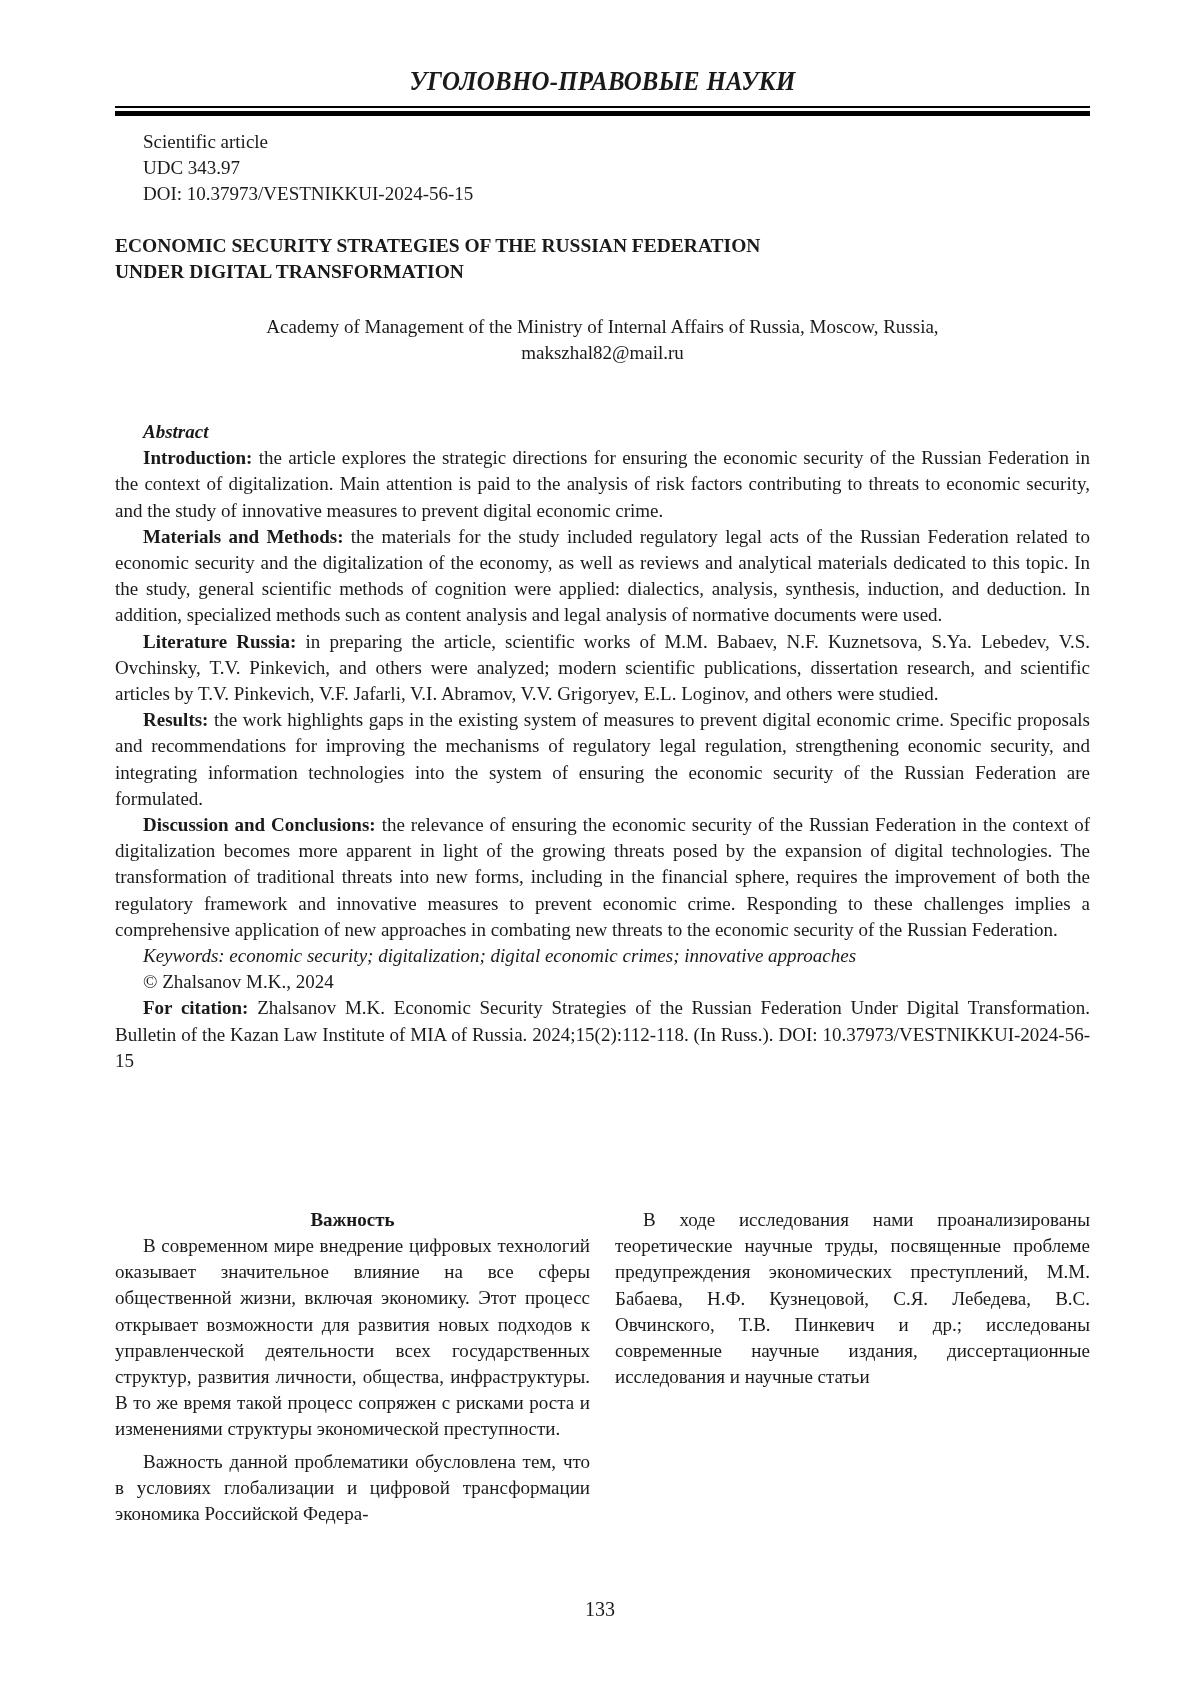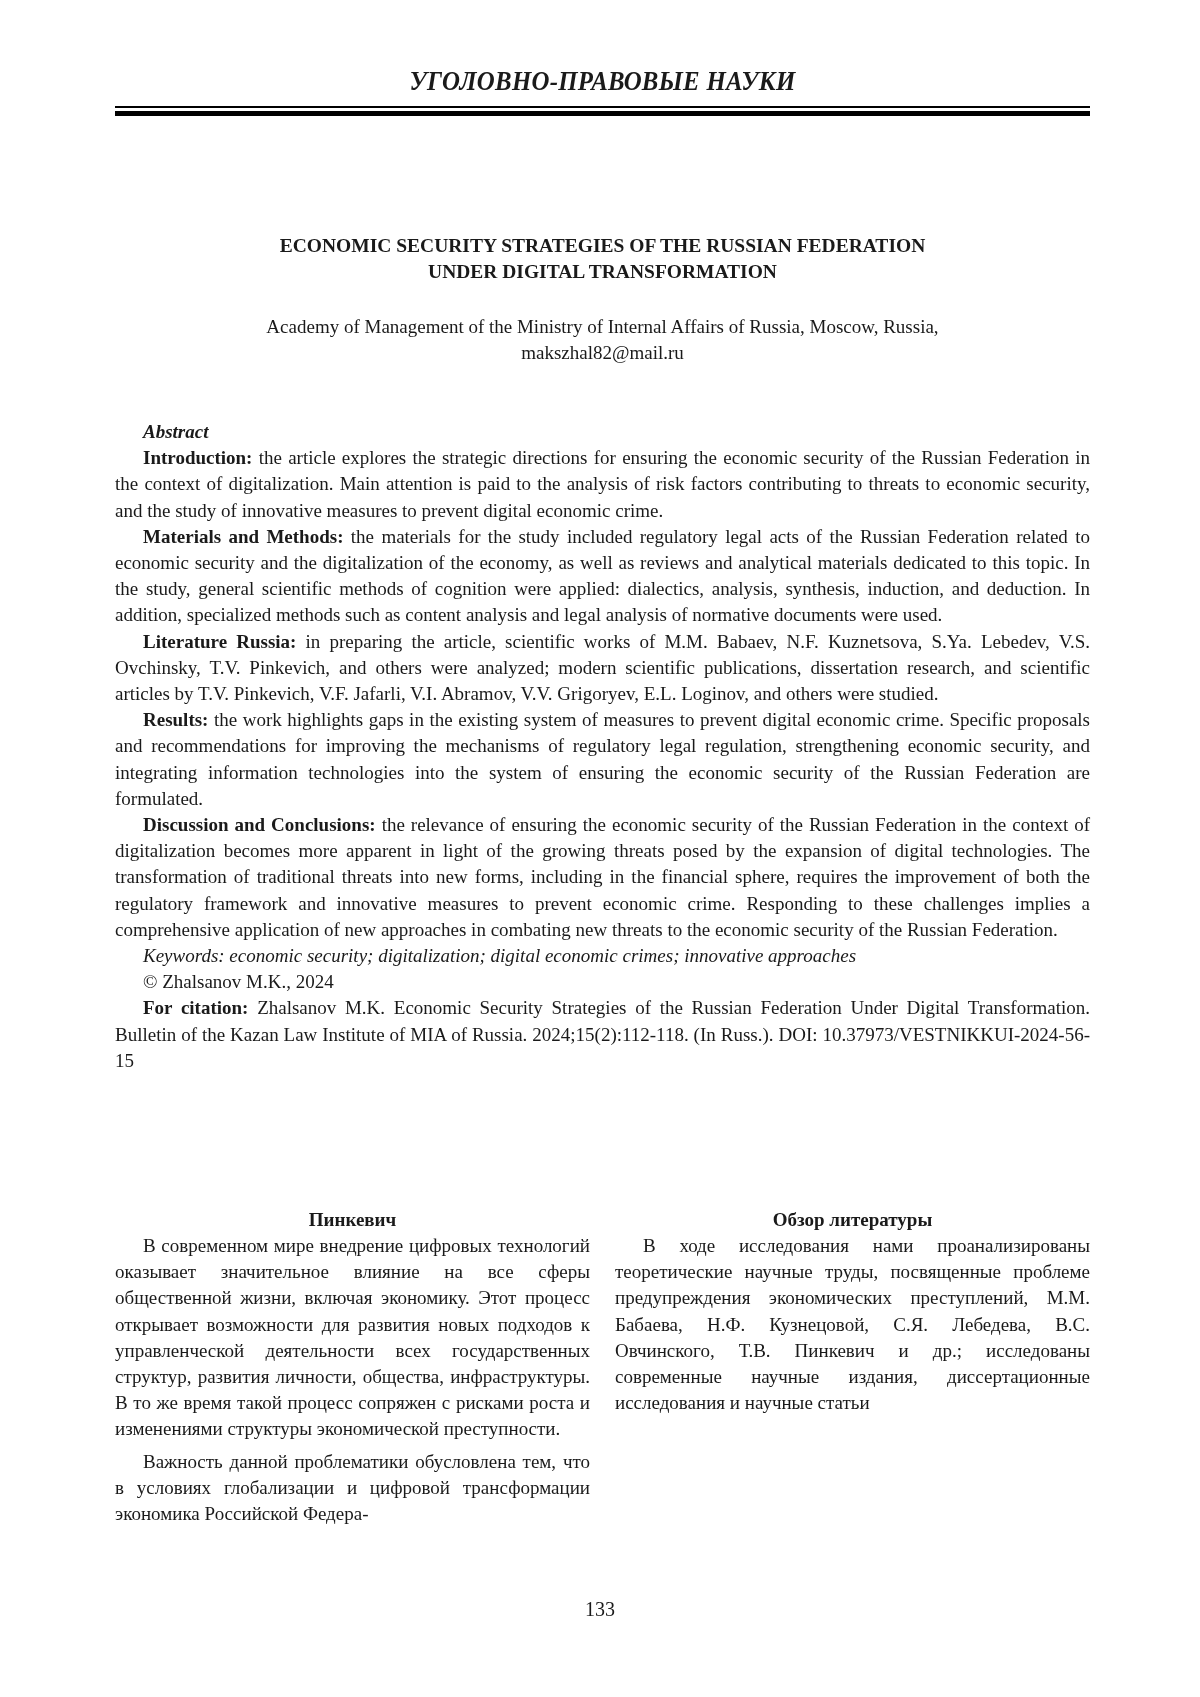--- a/index.html
+++ b/index.html
@@ -15,21 +15,21 @@
     letter-spacing: 0.3px; transform: scaleX(0.92); transform-origin: center;
   }
   .rule-thin { position: absolute; left: 115px; width: 975px; top: 106px; height: 2px; background: #000; }
   .rule-thick { position: absolute; left: 115px; width: 975px; top: 111px; height: 5px; background: #000; }
 
   .meta { position: absolute; left: 143px; top: 129px; font-size: 19px; line-height: 26px; }
   .meta div { white-space: nowrap; }
 
   .title {
     position: absolute; left: 115px; width: 975px; top: 233px;
-    text-align: center; font-size: 19.5px; font-weight: bold; line-height: 26px;
+    text-align: left; font-size: 19.5px; font-weight: bold; line-height: 26px;
   }
   .author {
     position: absolute; left: 115px; width: 975px; top: 314px;
     text-align: center; font-size: 19px; line-height: 26px;
   }
 
   .abstract {
     position: absolute; left: 115px; width: 975px; top: 419px;
     font-size: 19px; line-height: 26.2px; text-align: justify;
   }
@@ -56,20 +56,25 @@
 </style>
 </head>
 <body>
 
 <div class="page">
 
   <div class="running-head">УГОЛОВНО-ПРАВОВЫЕ НАУКИ</div>
   <div class="rule-thin"></div>
   <div class="rule-thick"></div>
 
+  <div class="meta">
+    <div>Scientific article</div>
+    <div>UDC 343.97</div>
+    <div>DOI: 10.37973/VESTNIKKUI-2024-56-15</div>
+  </div>
 
   <div class="title">
     <div>ECONOMIC SECURITY STRATEGIES OF THE RUSSIAN FEDERATION</div>
     <div>UNDER DIGITAL TRANSFORMATION</div>
   </div>
 
   <div class="author">
     <div>Academy of Management of the Ministry of Internal Affairs of Russia, Moscow, Russia,</div>
     <div>makszhal82@mail.ru</div>
   </div>
@@ -80,25 +85,24 @@
     <p><b>Materials and Methods:</b><span> the materials for the study included regulatory legal acts of the Russian Federation related to economic security and the digitalization of the economy, as well as reviews and analytical materials dedicated to this topic. In the study, general scientific methods of cognition were applied: dialectics, analysis, synthesis, induction, and deduction. In addition, specialized methods such as content analysis and legal analysis of normative documents were used.</span></p>
     <p><b>Literature Russia:</b><span> in preparing the article, scientific works of M.M. Babaev, N.F. Kuznetsova, S.Ya. Lebedev, V.S. Ovchinsky, T.V. Pinkevich, and others were analyzed; modern scientific publications, dissertation research, and scientific articles by T.V. Pinkevich, V.F. Jafarli, V.I. Abramov, V.V. Grigoryev, E.L. Loginov, and others were studied.</span></p>
     <p><b>Results:</b><span> the work highlights gaps in the existing system of measures to prevent digital economic crime. Specific proposals and recommendations for improving the mechanisms of regulatory legal regulation, strengthening economic security, and integrating information technologies into the system of ensuring the economic security of the Russian Federation are formulated.</span></p>
     <p><b>Discussion and Conclusions:</b><span> the relevance of ensuring the economic security of the Russian Federation in the context of digitalization becomes more apparent in light of the growing threats posed by the expansion of digital technologies. The transformation of traditional threats into new forms, including in the financial sphere, requires the improvement of both the regulatory framework and innovative measures to prevent economic crime. Responding to these challenges implies a comprehensive application of new approaches in combating new threats to the economic security of the Russian Federation.</span></p>
     <p class="kw">Keywords: economic security; digitalization; digital economic crimes; innovative approaches</p>
     <p>© Zhalsanov M.K., 2024</p>
     <p><b>For citation:</b><span> Zhalsanov M.K. Economic Security Strategies of the Russian Federation Under Digital Transformation. Bulletin of the Kazan Law Institute of MIA of Russia. 2024;15(2):112-118. (In Russ.). DOI: 10.37973/VESTNIKKUI-2024-56-15</span></p>
   </div>
 
   <div class="col col-left">
-    <h3>Пинкевич</h3>
+    <h3>Важность</h3>
     <p>В современном мире внедрение цифровых технологий оказывает значительное влияние на все сферы общественной жизни, включая экономику. Этот процесс открывает возможности для развития новых подходов к управленческой деятельности всех государственных структур, развития личности, общества, инфраструктуры. В то же время такой процесс сопряжен с рисками роста и изменениями структуры экономической преступности.</p>
     <p>Важность данной проблематики обусловлена тем, что в условиях глобализации и цифровой трансформации экономика Российской Федера-</p>
   </div>
 
   <div class="col col-right">
-    <h3>Обзор литературы</h3>
     <p>В ходе исследования нами проанализированы теоретические научные труды, посвященные проблеме предупреждения экономических преступлений, М.М. Бабаева, Н.Ф. Кузнецовой, С.Я. Лебедева, В.С. Овчинского, Т.В. Пинкевич и др.; исследованы современные научные издания, диссертационные исследования и научные статьи</p>
   </div>
 
   <div class="page-number">133</div>
 
 </div>
 
 </body></html>

